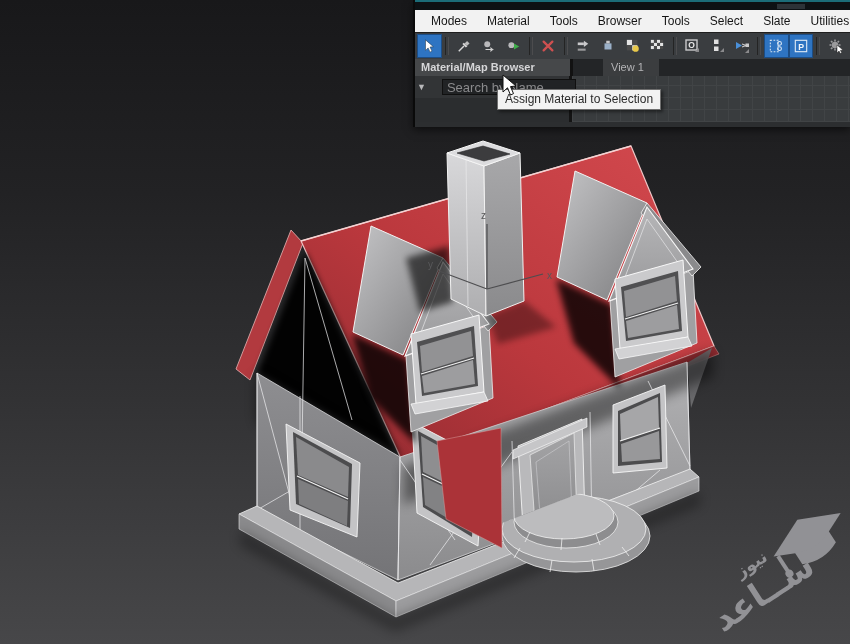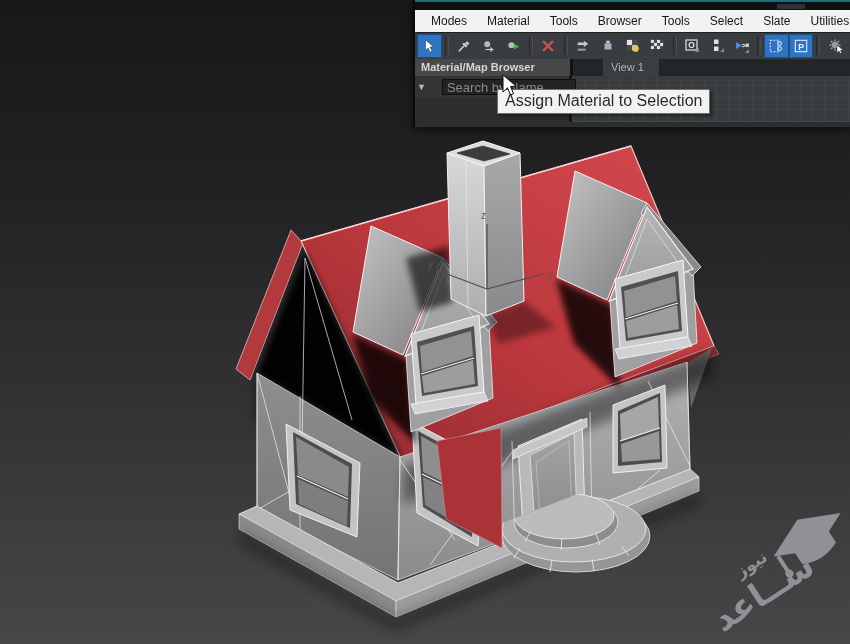--- a/index.html
+++ b/index.html
@@ -49,21 +49,21 @@
     font-size:9px;padding:0;line-height:16px;}
   .search-input{width:124px;height:14px;background:#212325;border:1px solid #101010;
     color:#d0d0d2;font-size:13px;padding:0 4px;font-family:"Liberation Sans",sans-serif;margin-left:16px;}
   .search-input::placeholder{color:#8a8a8c;opacity:1;}
   .browser-body{position:absolute;left:0;right:0;top:22px;bottom:0;background:#2b2d2f;}
   .panel-right{flex:1;background:#393c3e;
     background-image:repeating-linear-gradient(0deg,#414446 0 1px,transparent 1px 12px),
                      repeating-linear-gradient(90deg,#414446 0 1px,transparent 1px 12px);}
   
   .tooltip{position:absolute;left:497px;top:89px;z-index:8;background:#f2f2f2;
-    border:1px solid #6f6f6f;color:#2a2a2a;font-size:16px;padding:2px 7px 3px 7px;
+    border:1px solid #6f6f6f;color:#2a2a2a;font-size:12px;padding:2px 7px 3px 7px;
     white-space:nowrap;box-shadow:2px 2px 3px rgba(0,0,0,.45);}
   
   .cursor{position:absolute;left:501px;top:74px;z-index:9;}
   .ti{display:block;}
 </style>
 </head>
 <body>
 
 <div class="viewport">
 <svg id="scene" width="850" height="644" viewBox="0 0 850 644">

